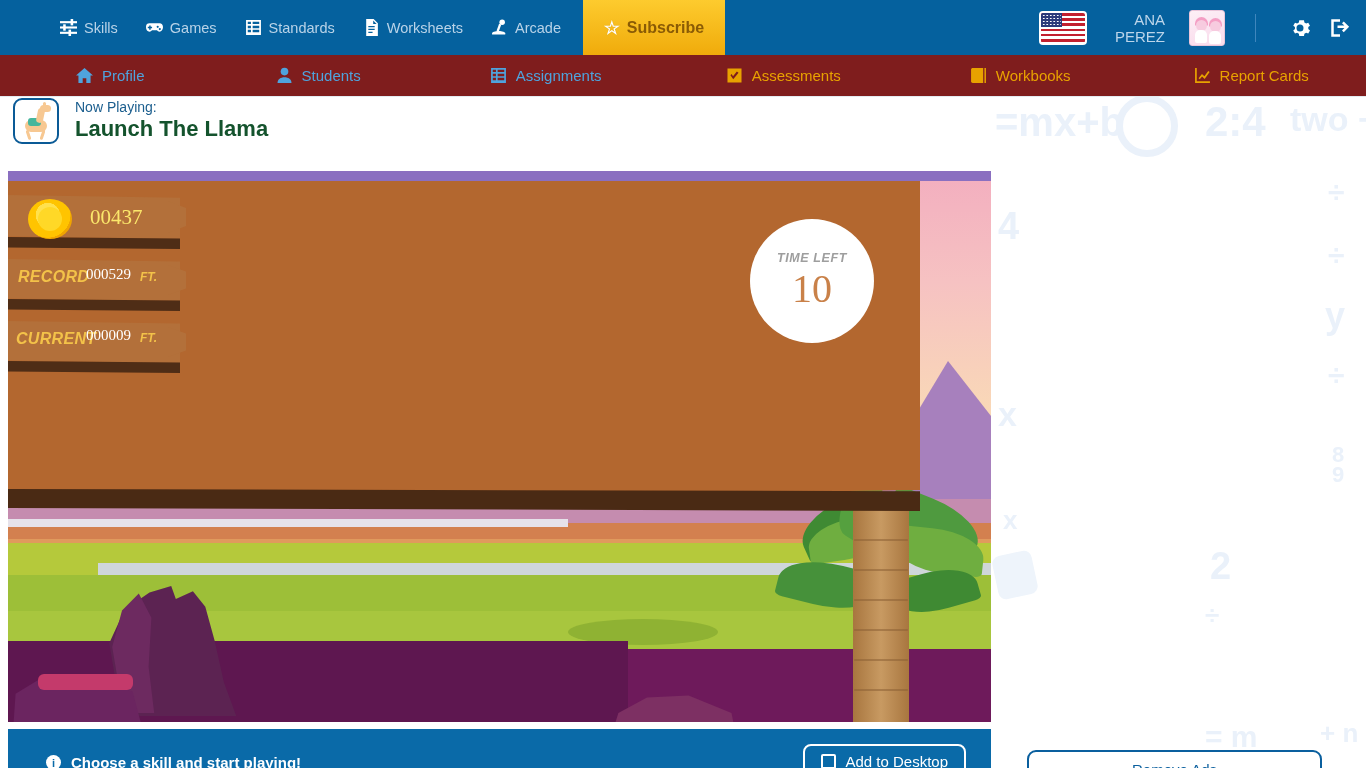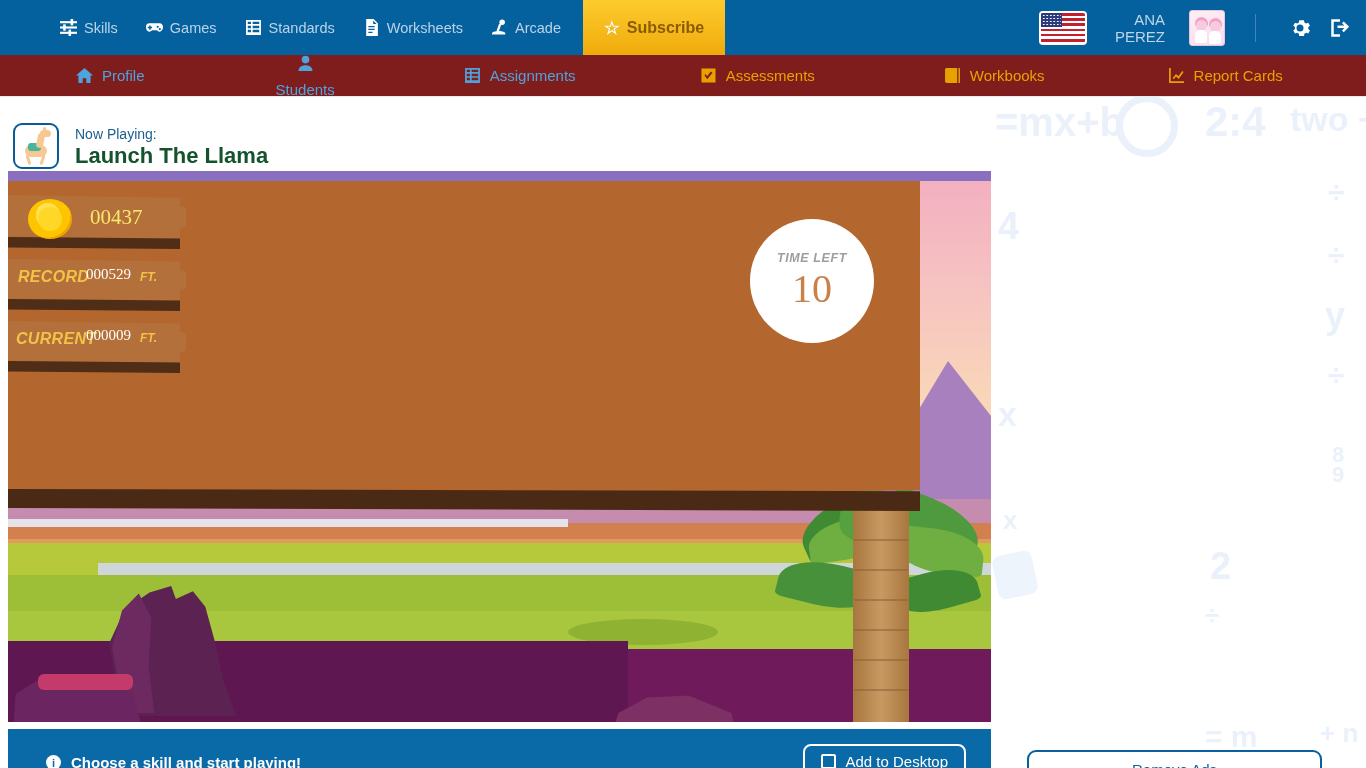--- a/index.html
+++ b/index.html
@@ -103,21 +103,21 @@
   .sn .ic{width:17px;height:17px;display:block;}
   .sn .ic svg{width:100%;height:100%;display:block;}
   .sn.blue{color:#4fa3dd;}
   .sn.blue .ic svg{fill:#4fa3dd;}
   .sn.gold{color:#e8a200;}
   .sn.gold .ic svg{fill:#e8a200;}
 
   
   #nowplaying{
     position:absolute;left:0;top:98px;width:991px;height:71px;
-    background:#ffffff;z-index:6;display:flex;align-items:flex-end;
+    background:#ffffff;z-index:6;display:flex;align-items:flex-start;
   }
   #np-thumb{
     width:46px;height:46px;border:2px solid #0a5a96;border-radius:9px;
     margin-left:13px;background:#ffffff;position:relative;overflow:hidden;flex:none;
   }
   .llama-body{position:absolute;left:10px;top:20px;width:22px;height:12px;border-radius:6px;background:#f7c892;}
   .llama-neck{position:absolute;left:22px;top:8px;width:7px;height:15px;border-radius:4px;background:#f7c892;transform:rotate(12deg);}
   .llama-head{position:absolute;left:25px;top:5px;width:11px;height:7px;border-radius:4px;background:#f7c892;}
   .llama-ear{position:absolute;left:28px;top:2px;width:3px;height:5px;border-radius:2px;background:#f7c892;}
   .llama-saddle{position:absolute;left:13px;top:18px;width:13px;height:8px;border-radius:3px;background:#45b69c;}
@@ -393,21 +393,21 @@
 
   <div class="sn blue" style="margin-left:76px;">
     <span class="ic">
       <svg viewBox="0 0 16 16">
           <path d="M8 1L0 8h2.3v7h4v-4.3h3.4V15h4V8H16L8 1z"></path>
         </svg>
     </span>
     <span>Profile</span>
   </div>
 
-  <div class="sn blue" style="margin-left:131px;flex-direction:column;">
+  <div class="sn blue" style="margin-left:131px;">
     <span class="ic">
       <svg viewBox="0 0 16 16">
           <circle cx="8" cy="4.3" r="3.6"></circle>
           <path d="M1.4 15c0-3.4 3-5.4 6.6-5.4s6.6 2 6.6 5.4H1.4z"></path>
         </svg>
     </span>
     <span>Students</span>
   </div>
 
   <div class="sn blue" style="margin-left:129px;">

